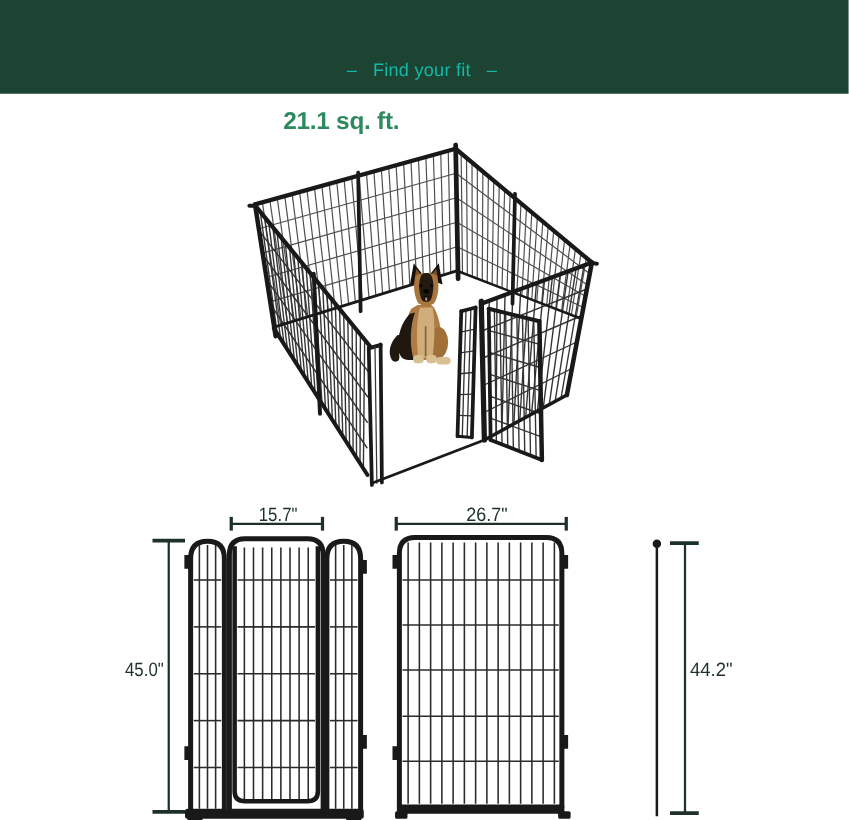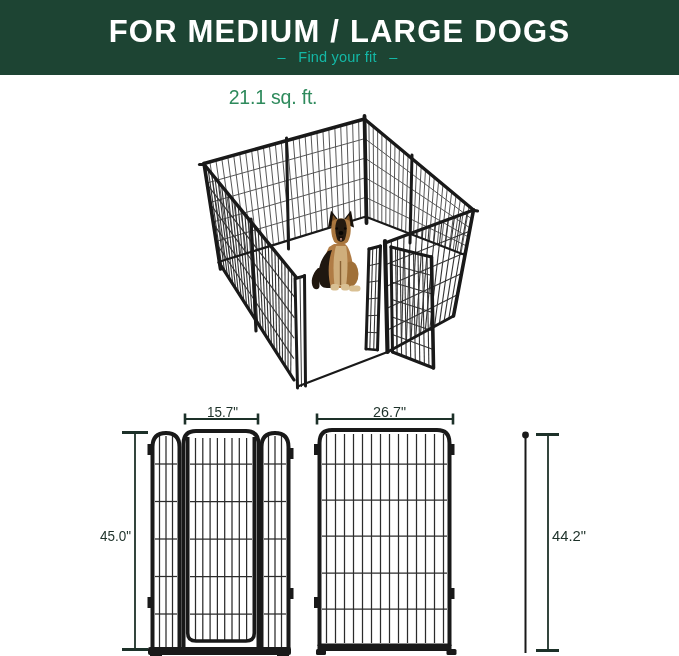--- a/index.html
+++ b/index.html
@@ -1,30 +1,29 @@
 <!DOCTYPE html>
 <html><head>
 <meta charset="utf-8">
 <style>
   html,body{margin:0;padding:0;background:#ffffff;}
   body{width:679px;height:656px;overflow:hidden;font-family:"Liberation Sans",sans-serif;position:relative;}
   .hdr{position:absolute;left:0;top:0;width:679px;height:75px;background:#1d4433;}
   .hdr h1{margin:0;position:absolute;left:0;top:14px;width:679px;text-align:center;color:#fff;
     font-size:31px;font-weight:bold;letter-spacing:1.2px;}
   .hdr .sub{position:absolute;left:0;top:48.5px;width:675px;text-align:center;color:#14b8a6;font-size:14.5px;letter-spacing:0.2px;}
-  .sqft{position:absolute;left:0;top:86px;width:546px;text-align:center;color:#2e8a5c;font-size:19.5px;font-weight:normal;letter-spacing:-0.2px;}
+  .sqft{position:absolute;left:0;top:86px;width:546px;text-align:center;color:#2e8a5c;font-size:19.5px;font-weight:bold;letter-spacing:-0.2px;}
   svg{position:absolute;left:0;top:0;}
   text{font-family:"Liberation Sans",sans-serif;}
 </style>
 </head>
 <body>
 
 <div class="hdr">
 
-<h1>FOR MEDIUM / LARGE DOGS</h1>
 
 <div class="sub">–&nbsp;&nbsp; Find your fit &nbsp;&nbsp;–</div>
 </div>
 
 <div class="sqft">21.1 sq. ft.</div>
 <svg width="679" height="656" viewBox="0 0 679 656">
 <g stroke="#4e4e4e" stroke-width="0.95">
       <line x1="209.9" y1="161.9" x2="224.4" y2="259.4"></line>
       <line x1="215.9" y1="160.2" x2="229.9" y2="257.7"></line>
       <line x1="221.8" y1="158.6" x2="235.3" y2="256.1"></line>

